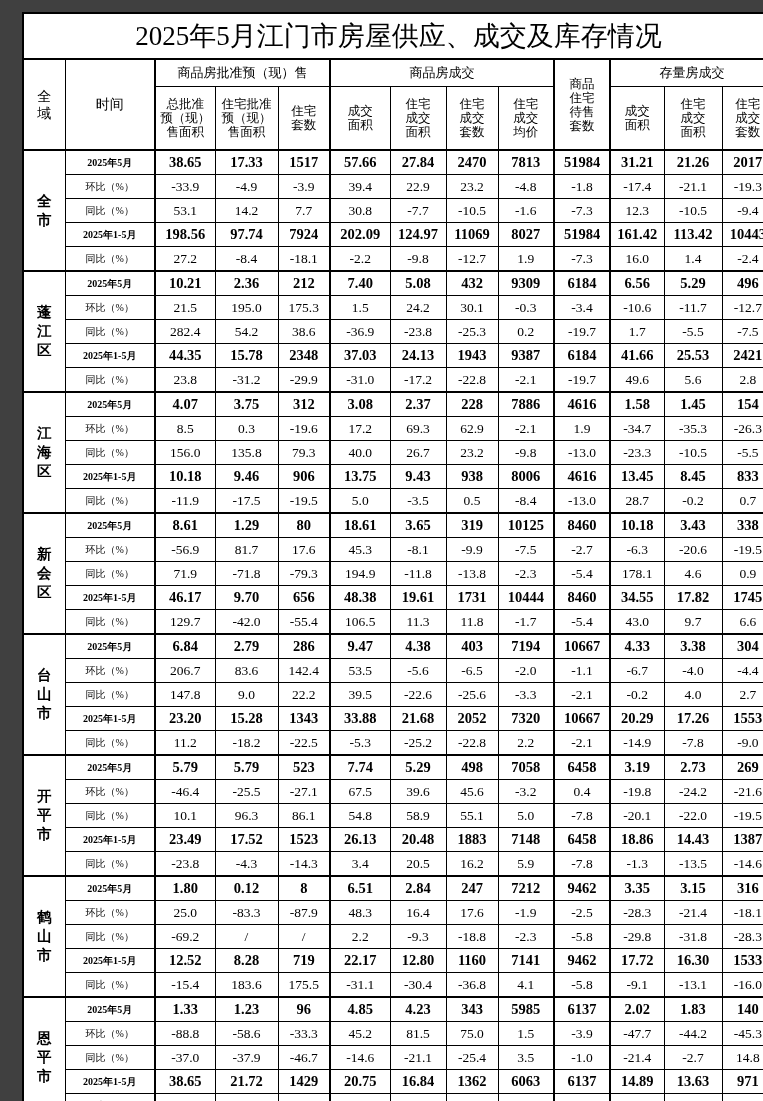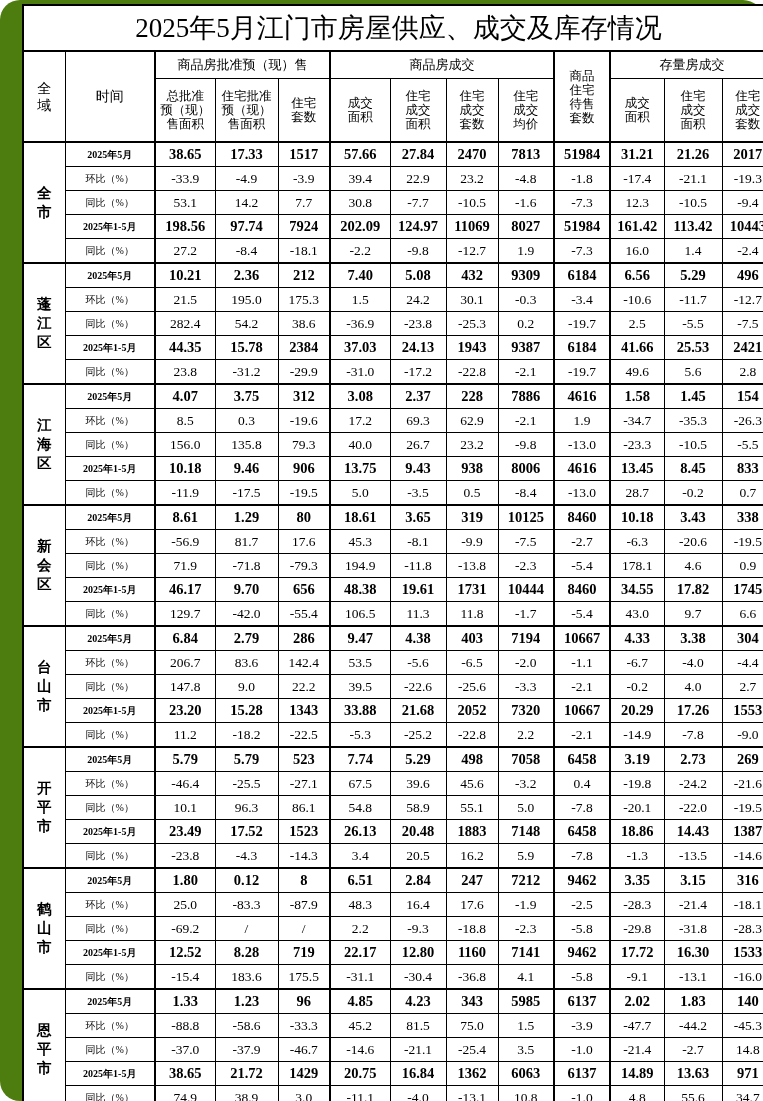--- a/index.html
+++ b/index.html
@@ -13,23 +13,22 @@
     font-family: "Liberation Serif", "DejaVu Serif", serif;
     color: #000000;
     overflow: hidden;
   }
 
   #page {
     width: 763px;
     height: 1101px;
     position: relative;
     box-sizing: border-box;
-    padding: 4px 18px 10px 22px;
-    background: #4d7c0f;
-    border-radius: 20px;
+    padding: 12px 18px 10px 22px;
+    background: #404040;
   }
 
   table.grid {
     border-collapse: collapse;
     table-layout: fixed;
     width: 723px;
     border: 2.5px solid #000;
   }
   table.grid td, table.grid th {
     border: 1px solid #000;
@@ -337,29 +336,29 @@
         <tr class="r-pct">
           <td class="time-cell">同比（%）</td>
           <td class="val grp-edge-l">282.4</td>
           <td class="val">54.2</td>
           <td class="val grp-edge-r">38.6</td>
           <td class="val">-36.9</td>
           <td class="val">-23.8</td>
           <td class="val">-25.3</td>
           <td class="val grp-edge-r">0.2</td>
           <td class="val grp-edge-r">-19.7</td>
-          <td class="val">2.5</td>
+          <td class="val">1.7</td>
           <td class="val">-5.5</td>
           <td class="val">-7.5</td>
         </tr>
         <tr class="r-main cum">
           <td class="time-cell">2025年1-5月</td>
           <td class="val grp-edge-l">44.35</td>
           <td class="val">15.78</td>
-          <td class="val grp-edge-r">2384</td>
+          <td class="val grp-edge-r">2348</td>
           <td class="val">37.03</td>
           <td class="val">24.13</td>
           <td class="val">1943</td>
           <td class="val grp-edge-r">9387</td>
           <td class="val grp-edge-r">6184</td>
           <td class="val">41.66</td>
           <td class="val">25.53</td>
           <td class="val">2421</td>
         </tr>
         <tr class="r-pct block-end">

